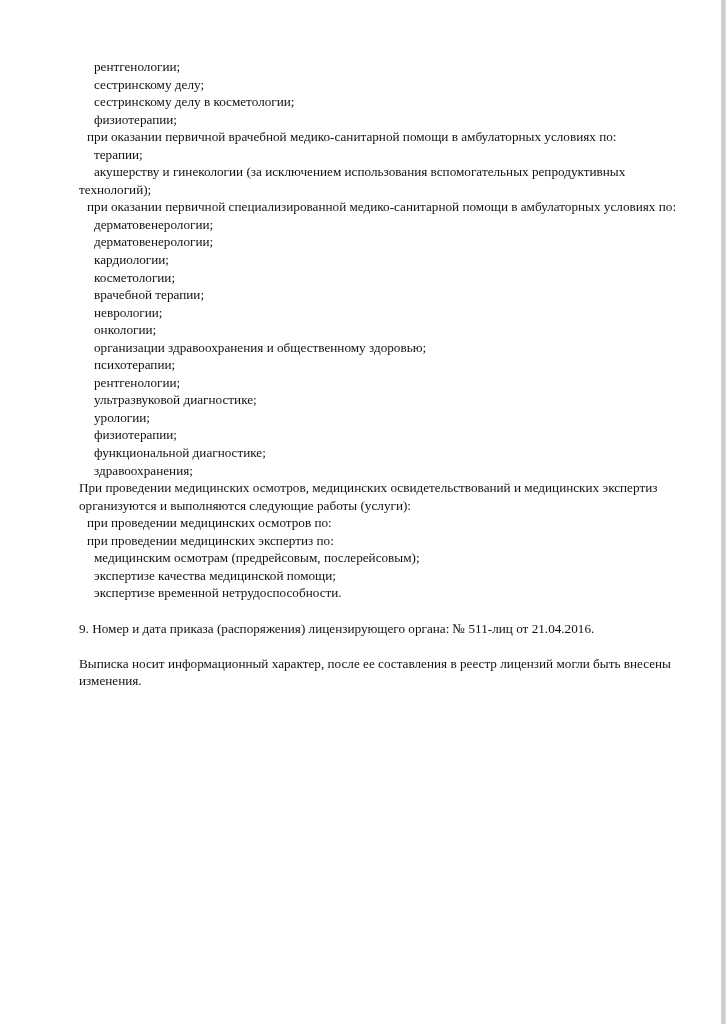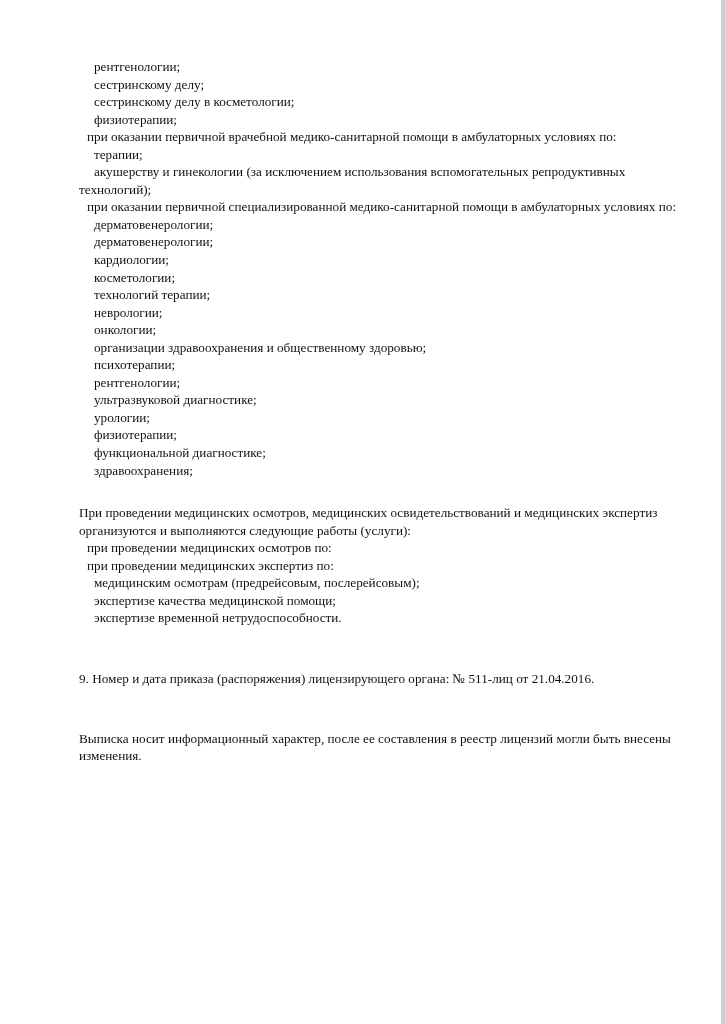--- a/index.html
+++ b/index.html
@@ -36,21 +36,21 @@
       left: 79px;
       top: 58px;
       width: 610px;
       font-size: 13.2px;
       line-height: 17.55px;
     }
     .line {
       display: block;
       white-space: normal;
     }
-    .l0 { padding-left: 0; margin-top: 25px; }
+    .l0 { padding-left: 0; }
     .l1 { text-indent: 8px; }
     .l2 { text-indent: 15px; }
     .gap { height: 17.55px; }
   </style>
 </head>
 <body>
 
 <div class="page">
   <div class="content">
     <div>
@@ -59,21 +59,21 @@
       <span class="line l2">сестринскому делу в косметологии;</span>
       <span class="line l2">физиотерапии;</span>
       <span class="line l1">при оказании первичной врачебной медико-санитарной помощи в амбулаторных условиях по:</span>
       <span class="line l2">терапии;</span>
       <span class="line l2">акушерству и гинекологии (за исключением использования вспомогательных репродуктивных технологий);</span>
       <span class="line l1">при оказании первичной специализированной медико-санитарной помощи в амбулаторных условиях по:</span>
       <span class="line l2">дерматовенерологии;</span>
       <span class="line l2">дерматовенерологии;</span>
       <span class="line l2">кардиологии;</span>
       <span class="line l2">косметологии;</span>
-      <span class="line l2">технологий терапии;</span>
+      <span class="line l2">врачебной терапии;</span>
       <span class="line l2">неврологии;</span>
       <span class="line l2">онкологии;</span>
       <span class="line l2">организации здравоохранения и общественному здоровью;</span>
       <span class="line l2">психотерапии;</span>
       <span class="line l2">рентгенологии;</span>
       <span class="line l2">ультразвуковой диагностике;</span>
       <span class="line l2">урологии;</span>
       <span class="line l2">физиотерапии;</span>
       <span class="line l2">функциональной диагностике;</span>
       <span class="line l2">здравоохранения;</span>

